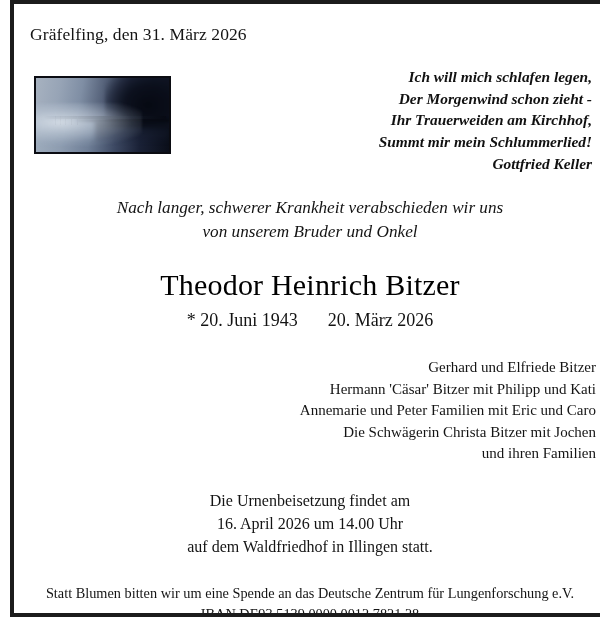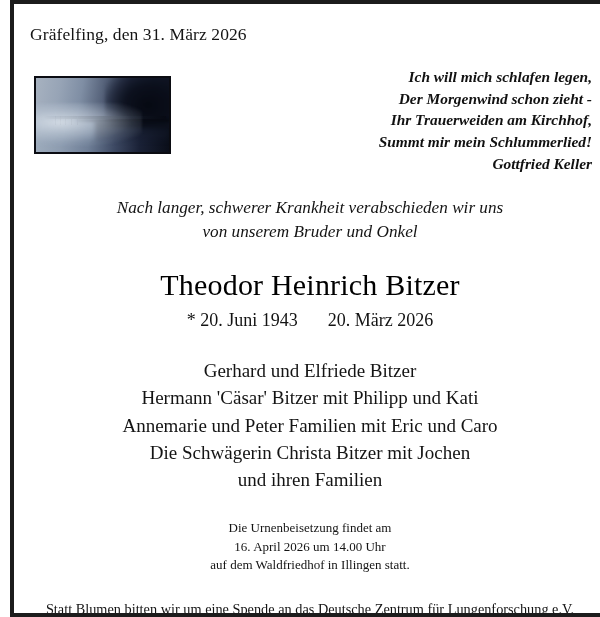--- a/index.html
+++ b/index.html
@@ -188,29 +188,30 @@
   .dates {
     margin-top: 9px;
     font-size: 18px;
     color: #131313;
     white-space: nowrap;
   }
   .dates .birth { margin-right: 30px; }
 
   .family {
     margin-top: 26px;
-    font-size: 19px;
+    font-size: 15px;
     line-height: 1.43;
     color: #141414;
+    text-align: right;
   }
   .family div { white-space: nowrap; }
 
   .ceremony {
     margin-top: 26px;
-    font-size: 13px;
+    font-size: 16px;
     line-height: 1.43;
     color: #141414;
   }
   .ceremony div { white-space: nowrap; }
 
   .donation {
     margin-top: 24px;
     font-size: 14.3px;
     line-height: 1.45;
     color: #141414;

